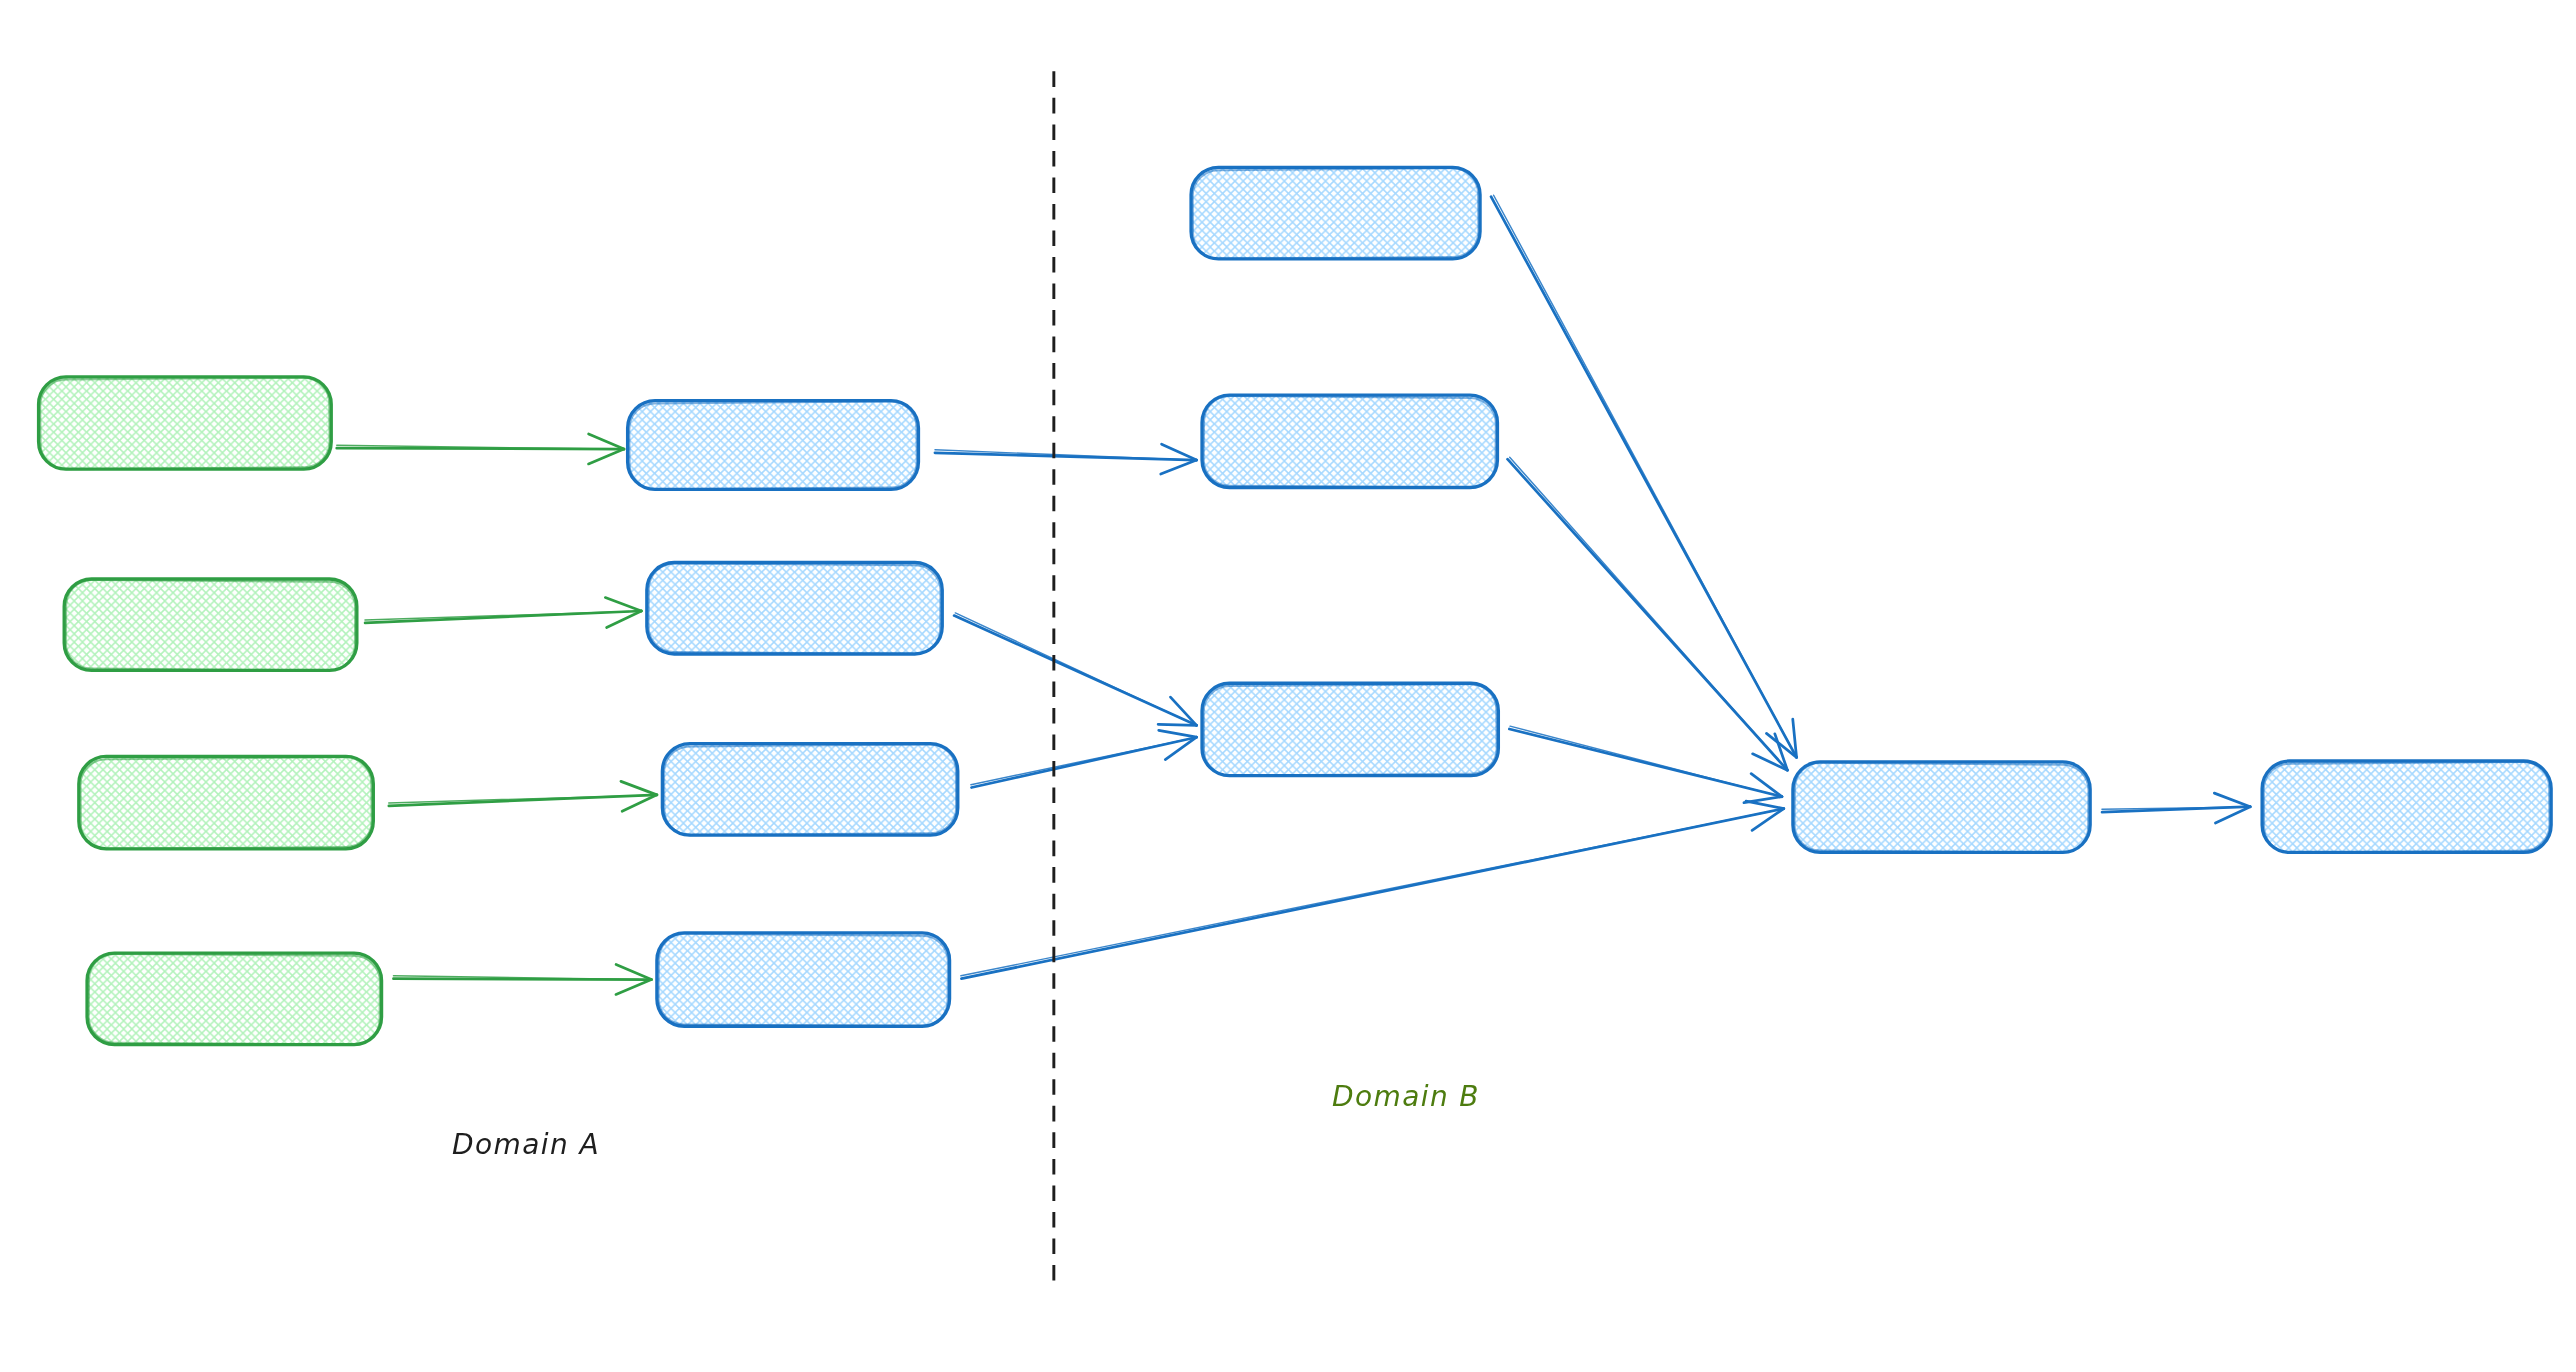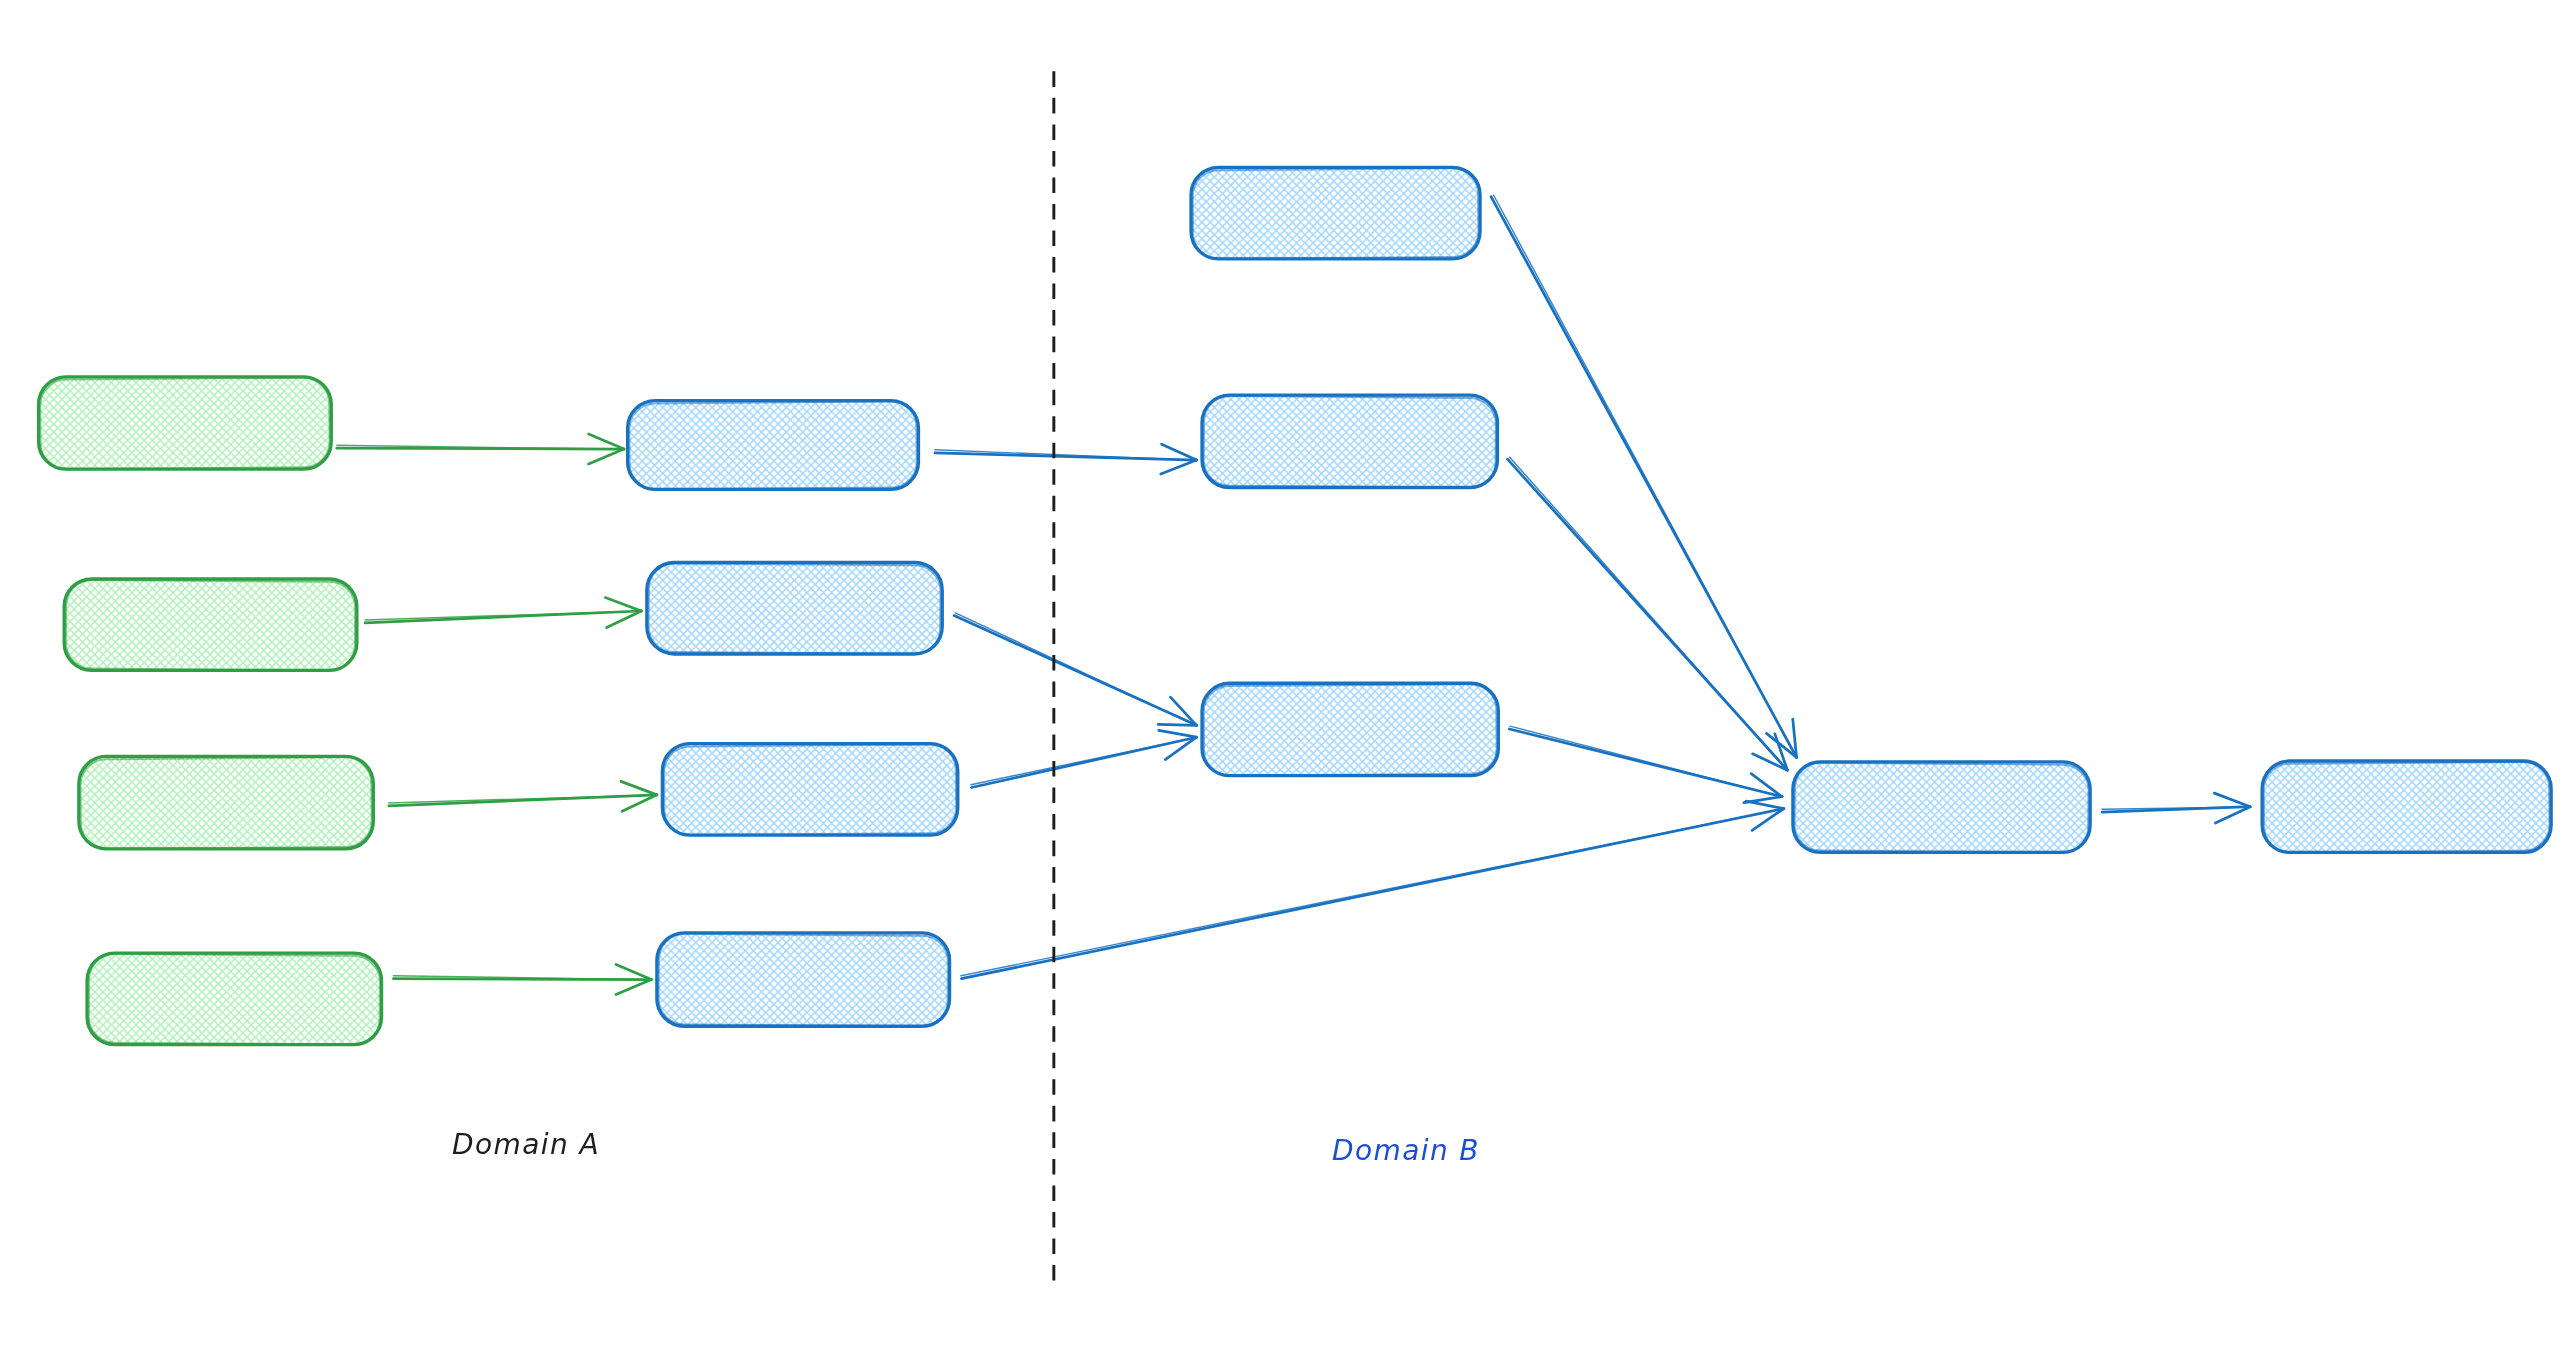--- a/index.html
+++ b/index.html
@@ -168,15 +168,15 @@
           <rect x="2475" y="834" width="312" height="97" rx="28" ry="28" fill="none" stroke="#1971c2" stroke-width="2.2" opacity="0.55" transform="rotate(-0.45 2631 882)"></rect>
         </g>
       </g>
     <g id="divider-layer">
         <line x1="1152" y1="78" x2="1152" y2="1400" stroke="#1e1e1e" stroke-width="3.2" stroke-dasharray="17 12"></line>
       </g>
   </svg>
 
   <div class="region-label" id="label-domain-a" style="left: 526px; top: 1144px; color: rgb(30, 30, 30);">Domain A</div>
 
-  <div class="region-label" id="label-domain-b" style="left: 1406px; top: 1150px; color: #1d4ed8;">Domain B</div>
+  <div class="region-label" id="label-domain-b" style="left: 1406px; top: 1096px; color: #4d7c0f;">Domain B</div>
 </div>
 
 
 </body></html>

